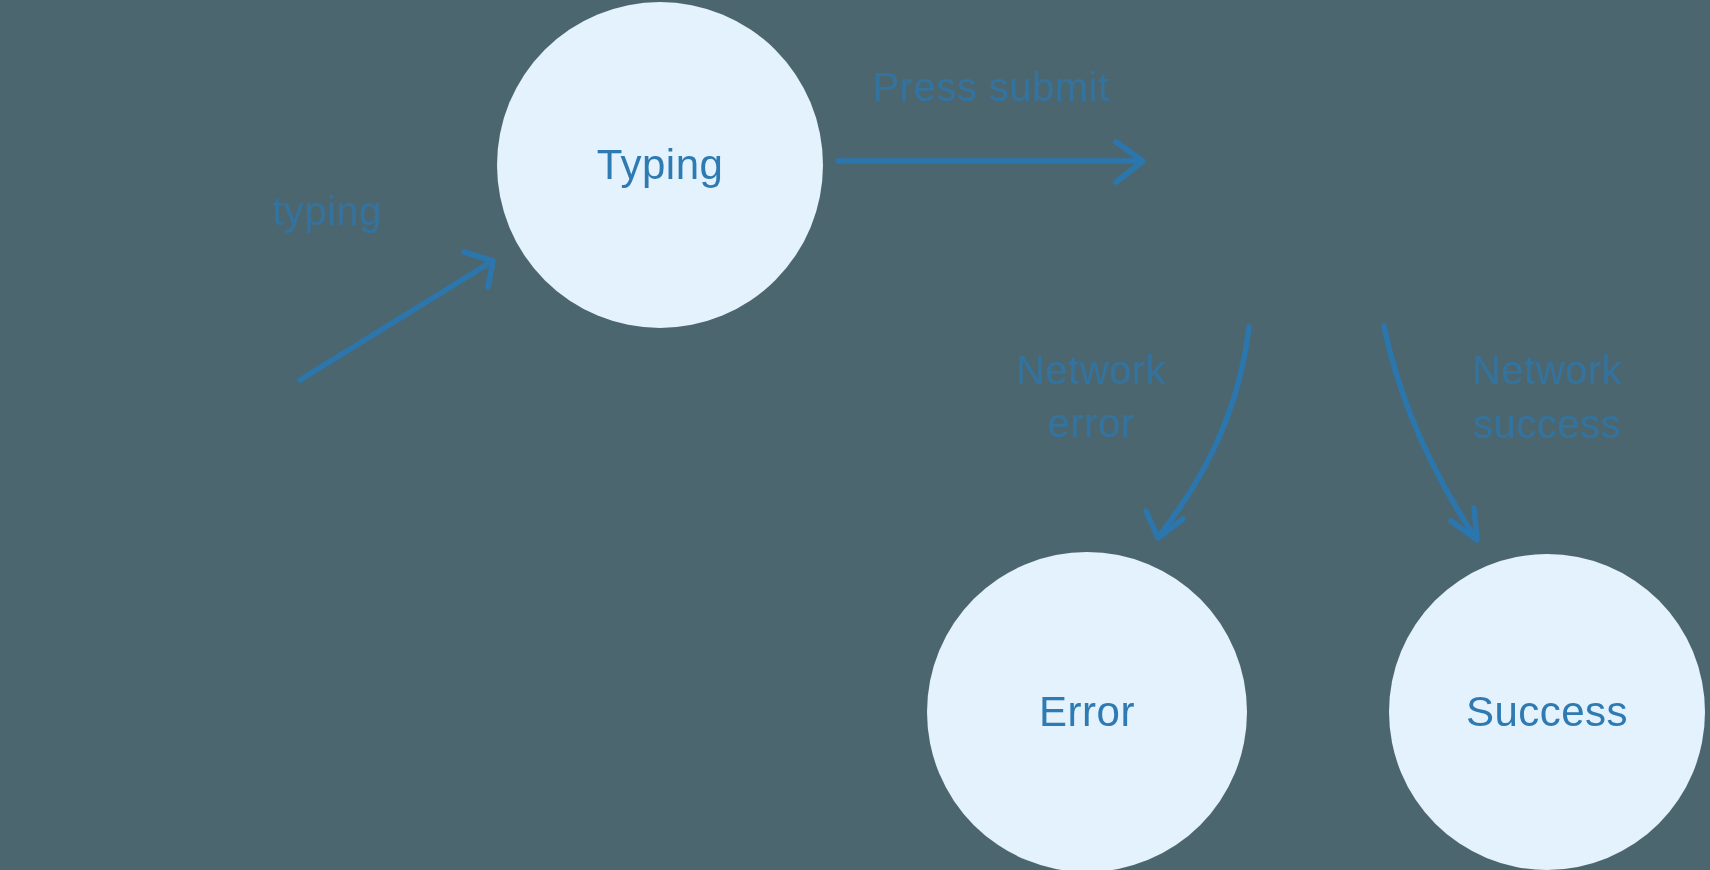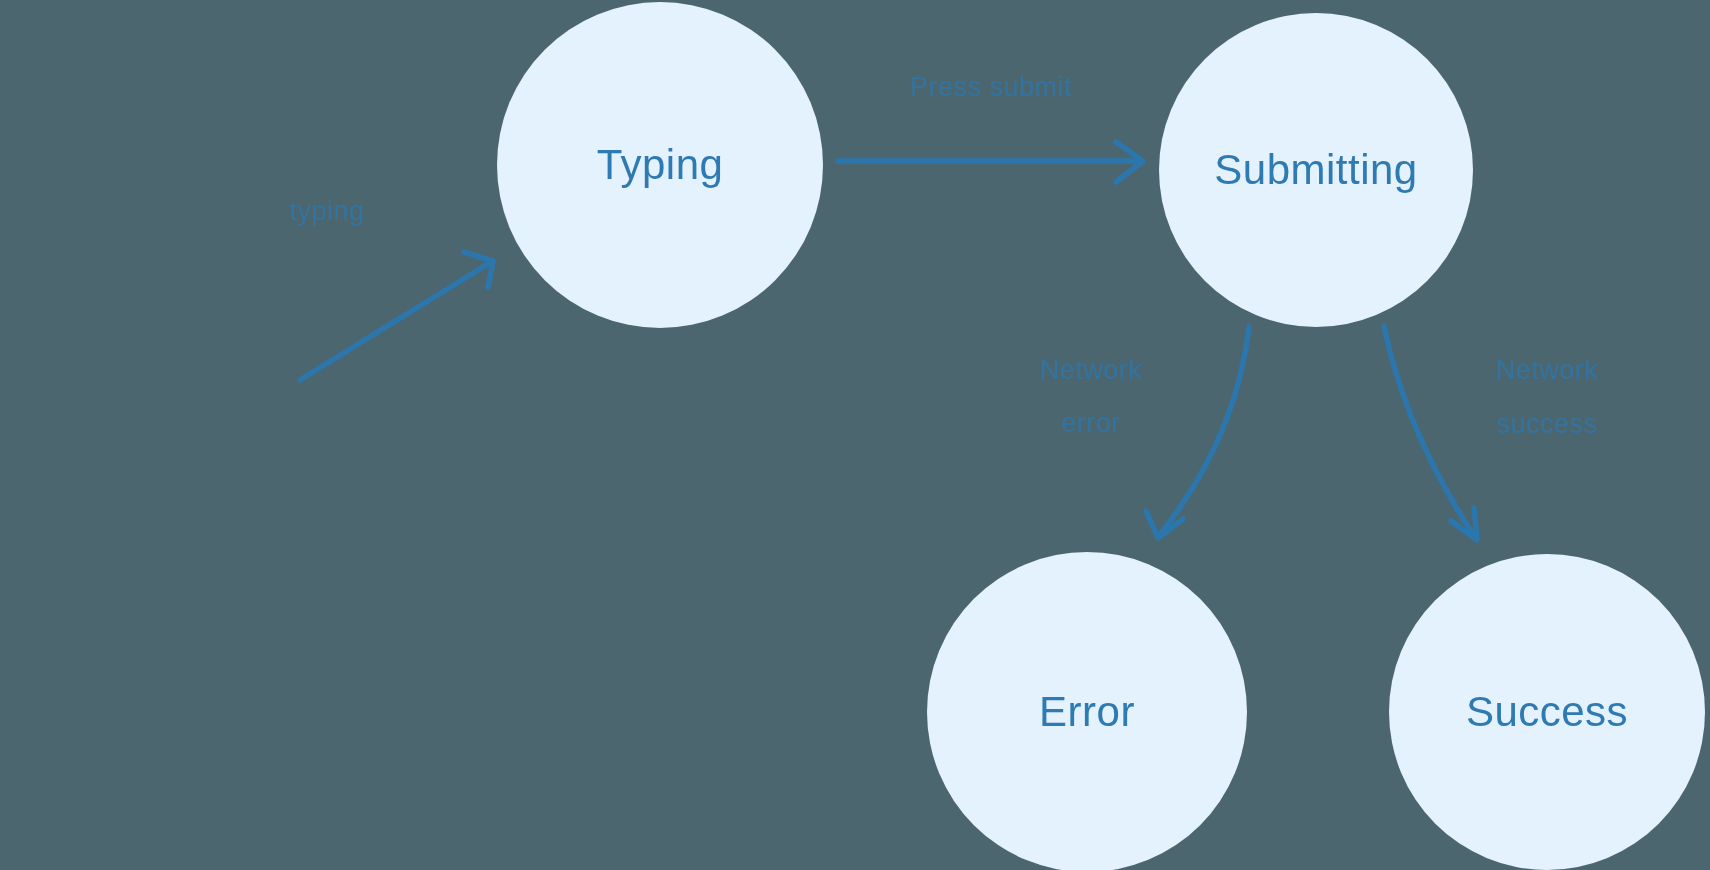--- a/index.html
+++ b/index.html
@@ -44,21 +44,21 @@
   }
   #node-empty      { left: 2px;    top: 342px; width: 326px; height: 326px; }
   #node-typing     { left: 497px;  top: 2px;   width: 326px; height: 326px; }
   #node-submitting { left: 1159px; top: 13px;  width: 314px; height: 314px; }
   #node-error      { left: 927px;  top: 552px; width: 320px; height: 320px; }
   #node-success    { left: 1389px; top: 554px; width: 316px; height: 316px; }
   .edge-label {
     position: absolute;
     color: #2E76A8;
     opacity: 0.85;
-    font-size: 27px;
+    font-size: 40px;
     letter-spacing: 0.5px;
     text-align: center;
     white-space: nowrap;
   }
   #label-start-typing    { left: 202px;  top: 182px; width: 250px; line-height: 58px; }
   #label-press-submit    { left: 838px;  top: 58px;  width: 306px; line-height: 58px; }
   #label-network-error   { left: 951px;  top: 344px; width: 280px; line-height: 53px; }
   #label-network-success { left: 1407px; top: 343px; width: 280px; line-height: 54px; }
 </style>
 </head>
@@ -83,23 +83,20 @@
       <path class="edge-path" d="M 1384 326 Q 1406 433 1476 539"></path>
       <path class="edge-path" d="M 1451 521 L 1477 540 L 1474 508"></path>
     </g>
   </svg>
 
 
   <div class="node" id="node-typing">
     <span class="node-label">Typing</span>
   </div>
 
-  <div class="node" id="node-submitting">
-    <span class="node-label">Submitting</span>
-  </div>
 
   <div class="node" id="node-error">
     <span class="node-label">Error</span>
   </div>
 
   <div class="node" id="node-success">
     <span class="node-label">Success</span>
   </div>
 
   <div class="edge-label" id="label-start-typing">

